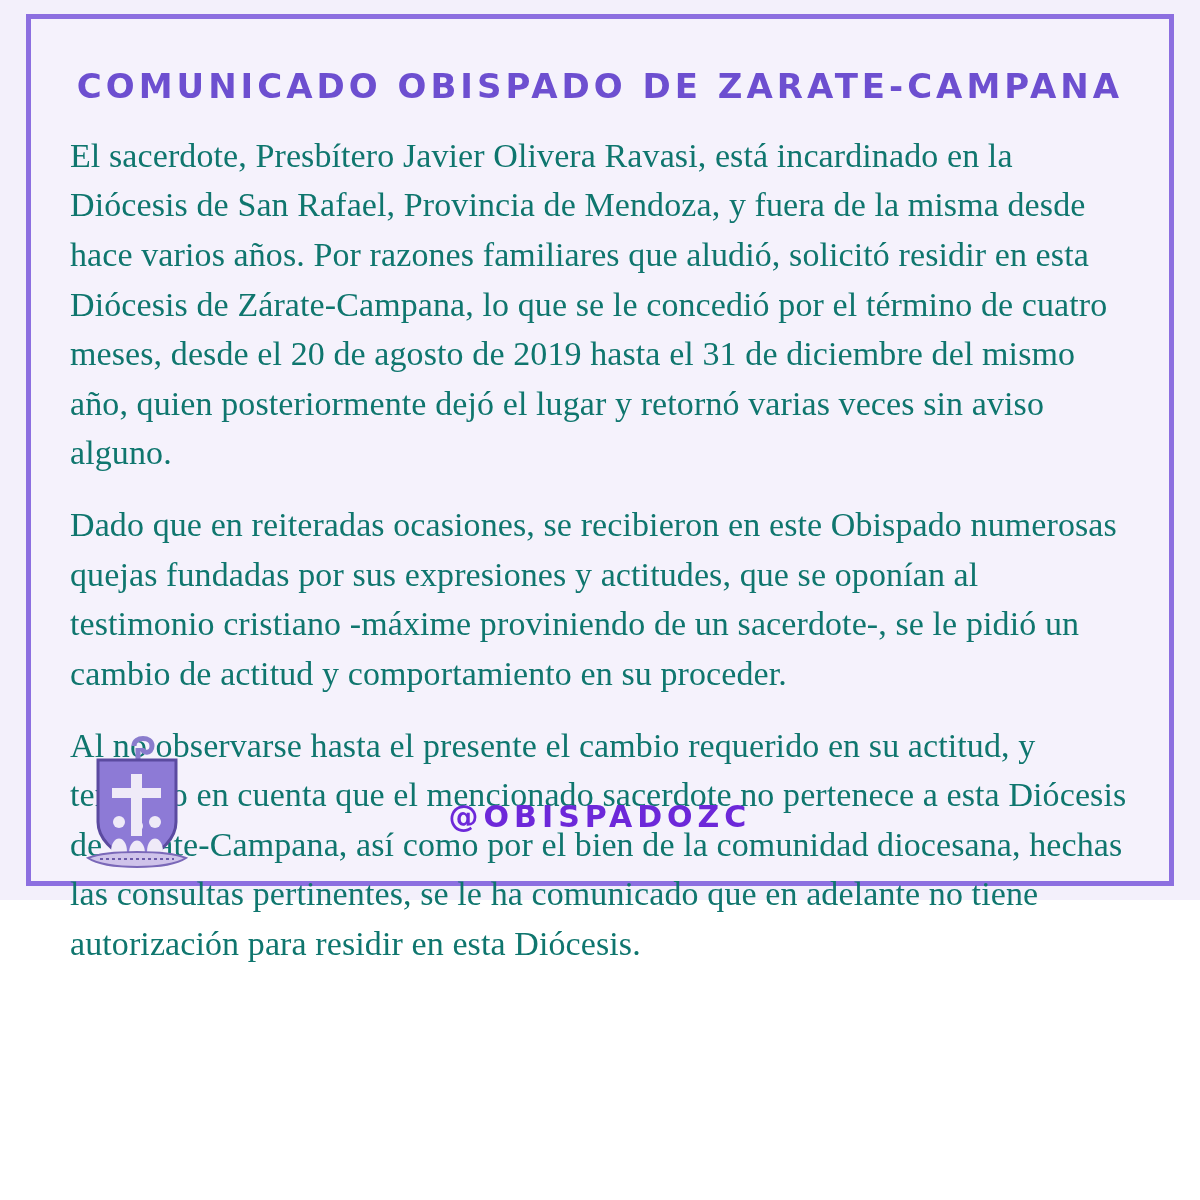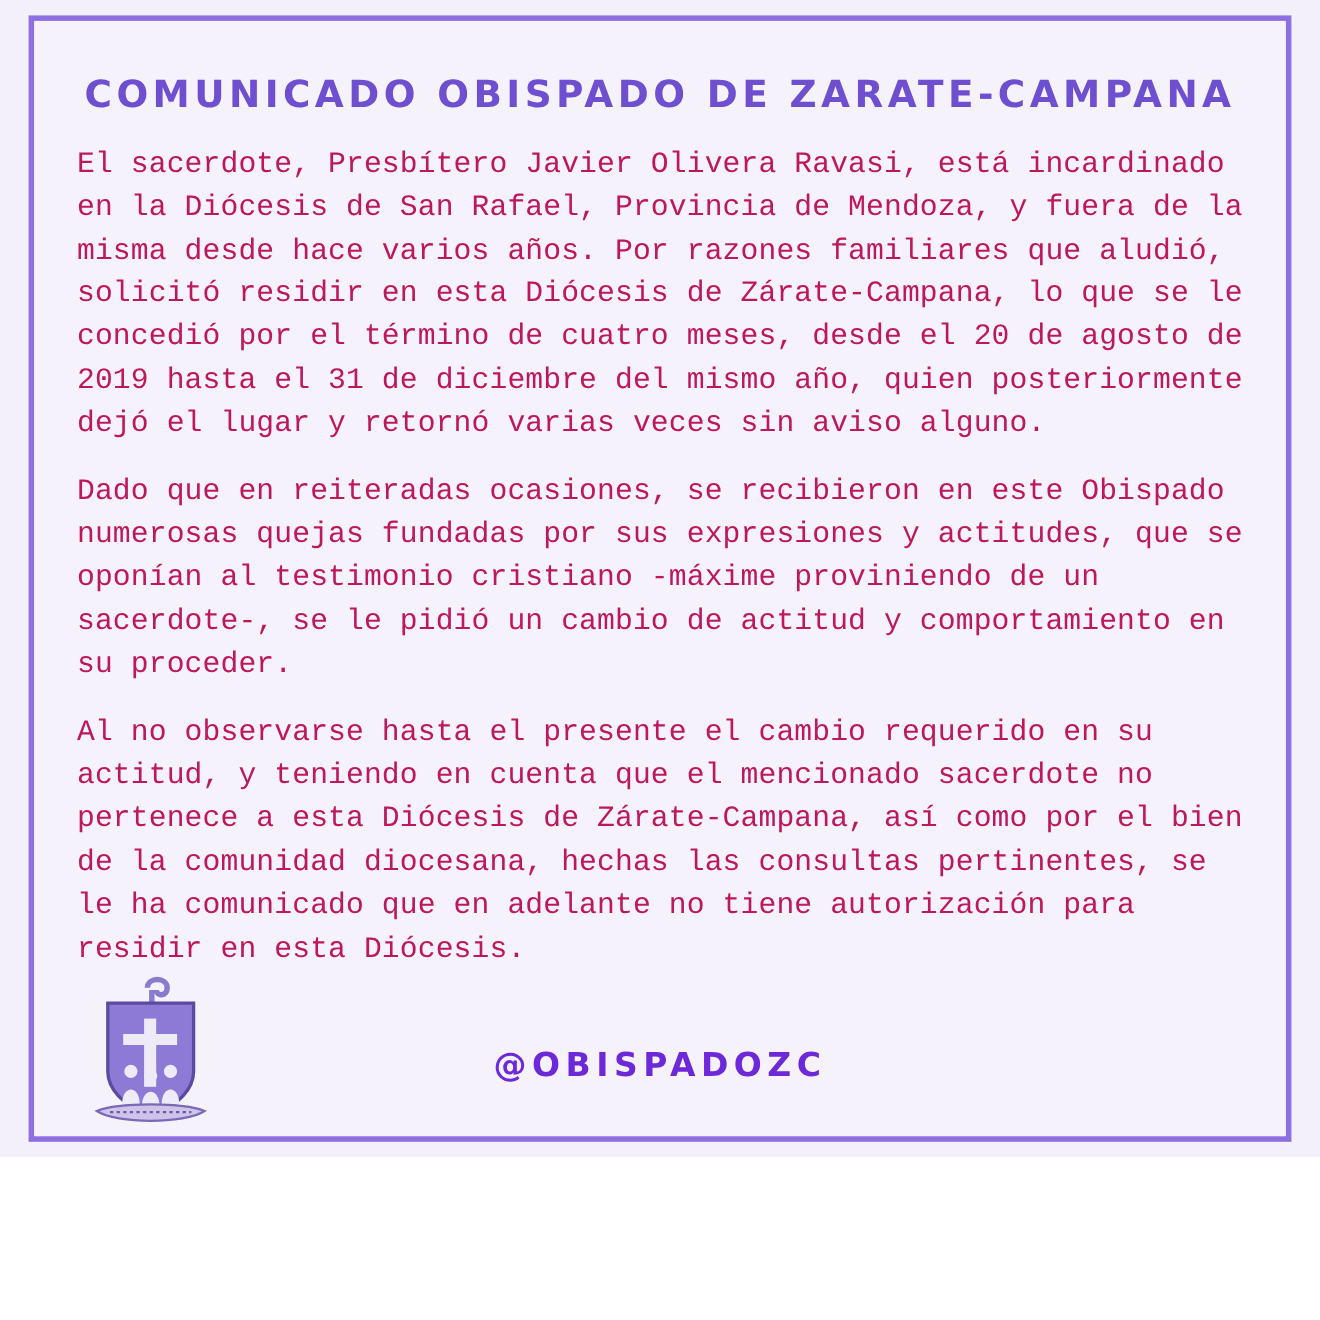--- a/index.html
+++ b/index.html
@@ -10,21 +10,21 @@
   body {
     width: 1200px;
     height: 1200px;
     font-family: "DejaVu Sans", sans-serif;
     overflow: hidden;
   }
 
   .page {
     position: relative;
     width: 1200px;
-    height: 1052px;
+    height: 900px;
     background: #f3f0fb;
     box-sizing: border-box;
     padding: 14px;
   }
 
   .outer-border {
     position: absolute;
     left: 26px;
     top: 14px;
     right: 26px;
@@ -53,23 +53,23 @@
     font-family: "DejaVu Sans", sans-serif;
     font-weight: bold;
     color: #6d4fd0;
     letter-spacing: 4px;
     font-size: 34px;
     line-height: 1.55;
     white-space: nowrap;
   }
 
   .body-text {
-    color: #be185d;
-    font-family: Liberation Mono, monospace;
-    font-size: 27px;
+    color: #0f766e;
+    font-family: Liberation Serif, serif;
+    font-size: 34px;
     line-height: 1.46;
     letter-spacing: 0.1px;
   }
 
   .body-text p {
     margin: 0 0 22px 0;
   }
 
   .footer {
     position: absolute;

